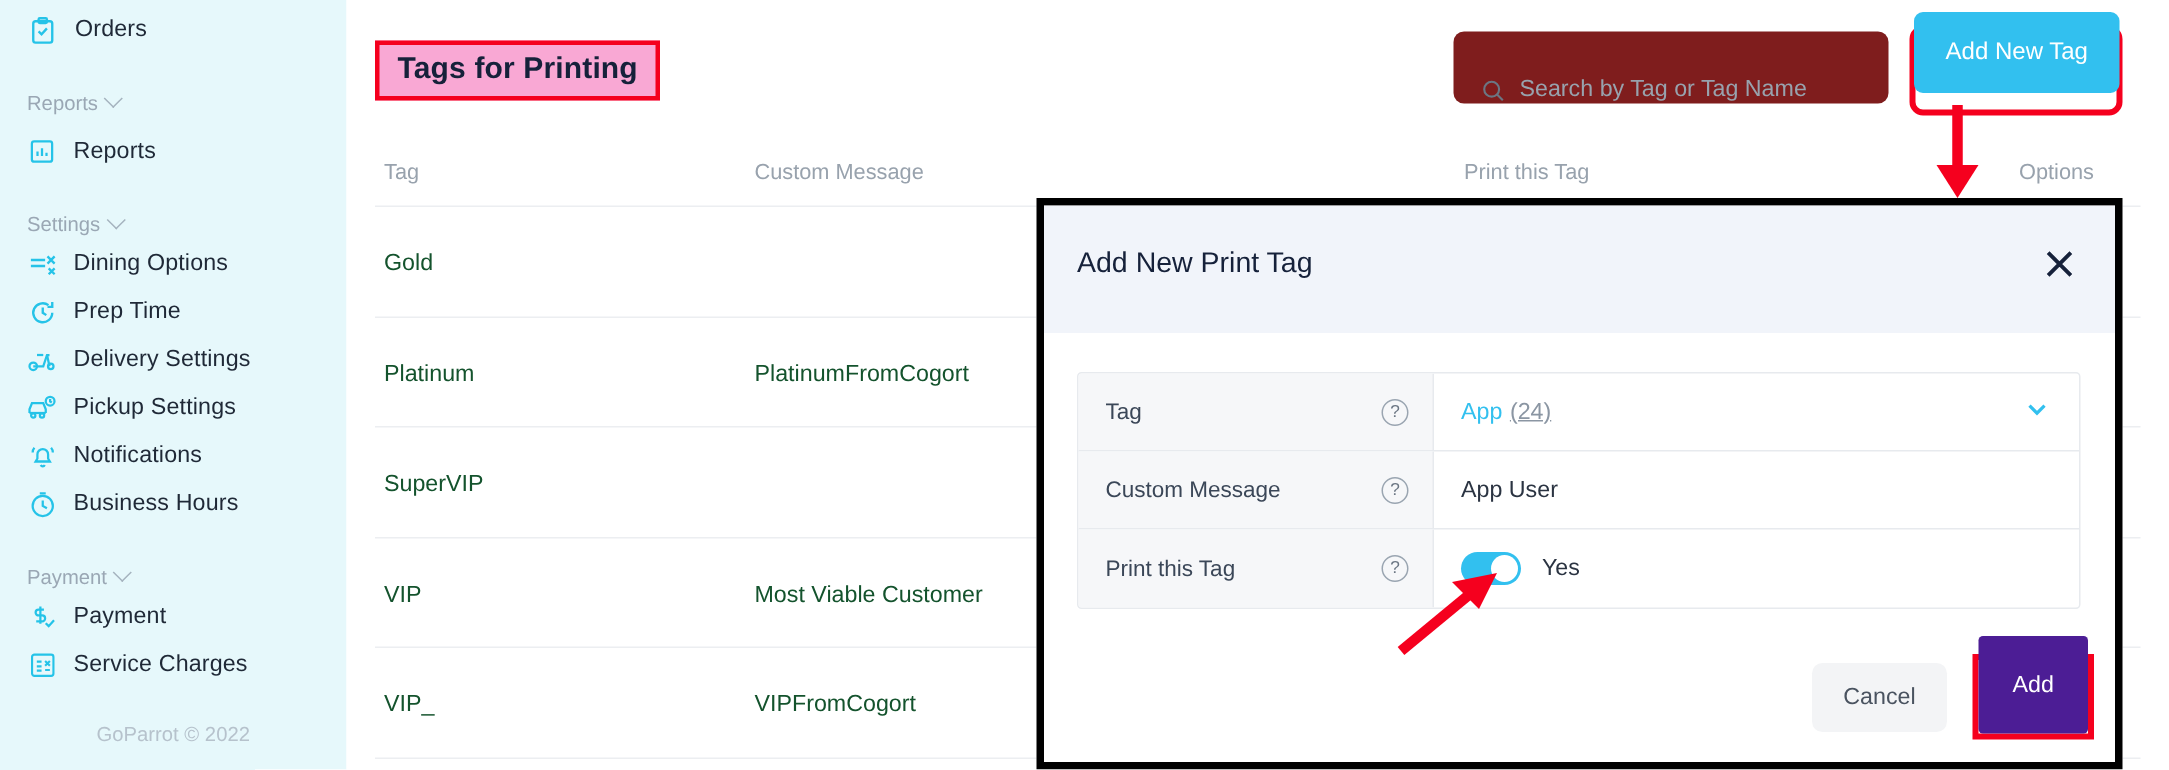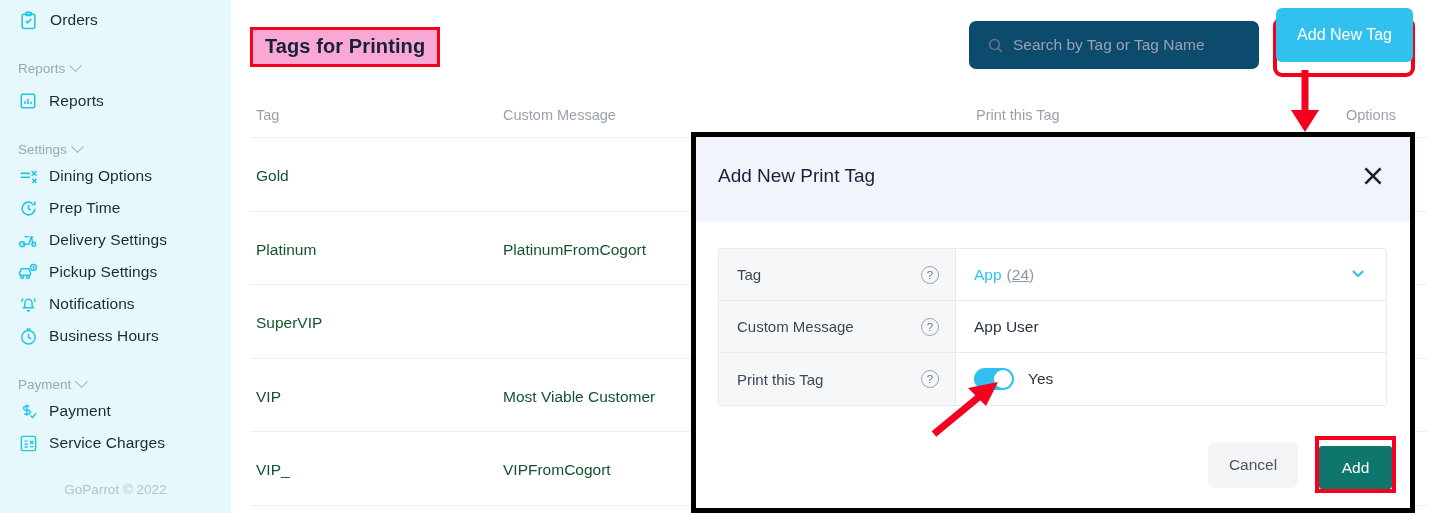--- a/index.html
+++ b/index.html
@@ -72,23 +72,23 @@
     font-size: 20px;
     font-weight: bold;
     color: #16213a;
     letter-spacing: .1px;
     white-space: nowrap;
   }
 
   #search-box {
     position: absolute; left: 738px; top: 21px;
     width: 290px; height: 48px;
-    background: #0c4a6e;
+    background: #7f1d1d;
     border-radius: 7px;
-    display: flex; align-items: center;
+    display: flex; align-items: flex-end;
     padding-left: 18px;
     gap: 9px;
     cursor: text;
   }
   #search-placeholder {
     font-size: 15.5px;
     color: #98a2ad;
   }
   .mag { width:17px; height:17px; flex:0 0 17px; color:#6b7683; }
 
@@ -242,22 +242,22 @@
     font-family: "Liberation Sans", sans-serif;
     cursor: pointer;
   }
   #add-btn-hl {
     position: absolute; right: 14px; bottom: 15px;
     width: 81px; height: 57px;
     border: 4px solid #f5001e;
   }
   #add-btn {
     position: absolute; right: 18px; bottom: 19px;
-    width: 73px; height: 43px;
-    background: #0f766e;
+    width: 73px; height: 65px;
+    background: #4c1d95;
     border: none;
     border-radius: 3px;
     color: #fff;
     font-size: 15.5px;
     font-family: "Liberation Sans", sans-serif;
     cursor: pointer;
   }
 
   
   .anno { position: absolute; pointer-events: none; }

